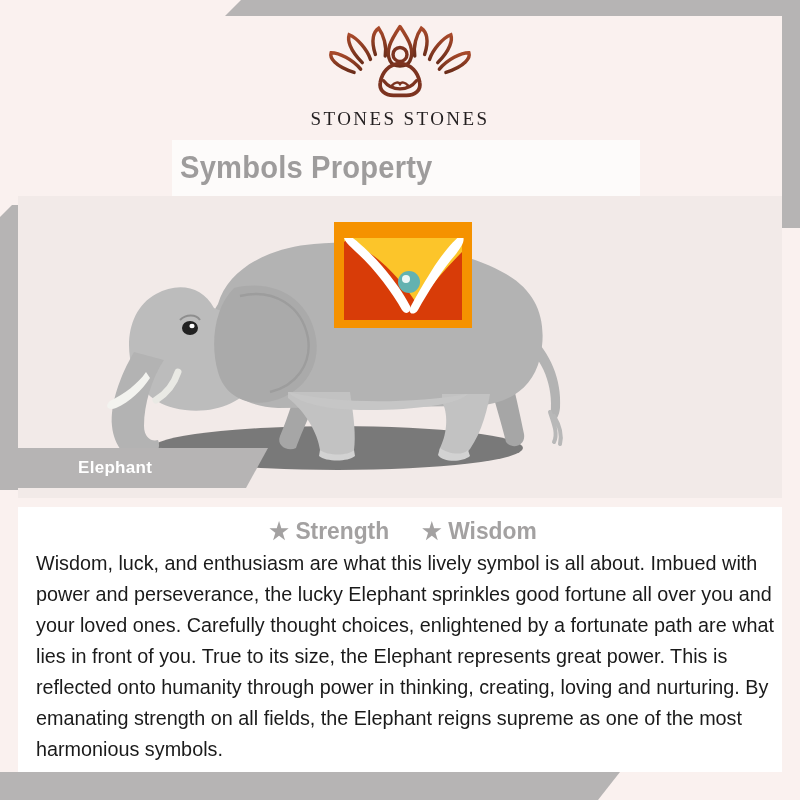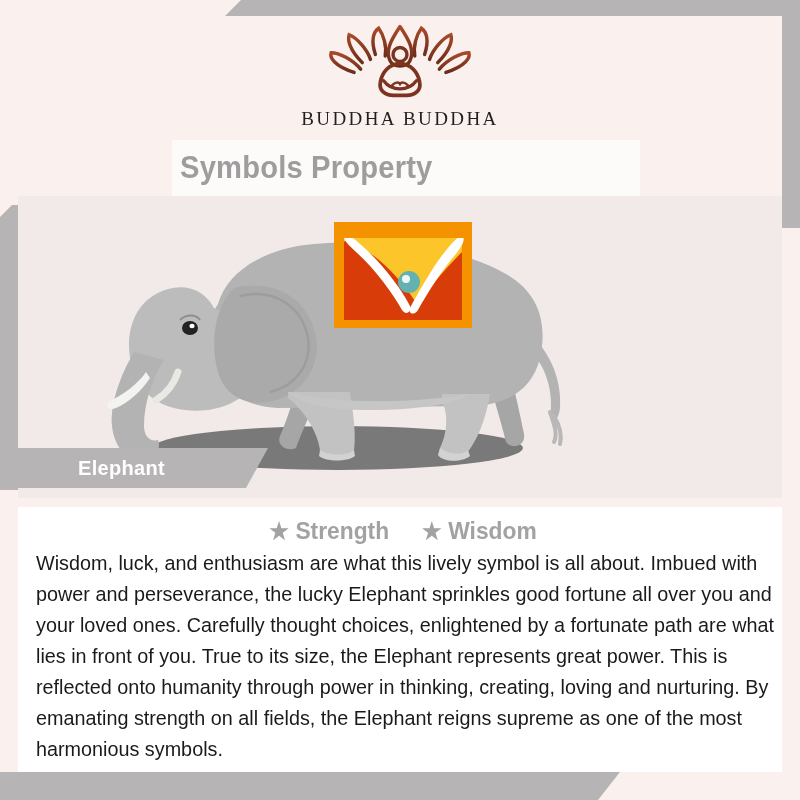--- a/index.html
+++ b/index.html
@@ -83,21 +83,21 @@
   .name-banner {
     position:absolute; left:18px; top:448px;
     width:250px; height:40px;
     background:#b6b4b4;
     clip-path:polygon(0 0, 100% 0, calc(100% - 22px) 100%, 0 100%);
     display:flex; align-items:center;
   }
   .name-text {
     margin-left:60px;
     color:#ffffff;
-    font-size:20px; font-weight:bold;
+    font-size:17px; font-weight:bold;
     letter-spacing:0.3px;
   }
 
   
   .text-panel {
     position:absolute; left:18px; top:507px;
     width:764px; height:265px;
     background:#ffffff;
     padding:4px 12px 0 18px;
   }
@@ -155,21 +155,21 @@
         <path d="M130 42 C 136 24, 132 14, 126 10 C 120 18, 116 32, 118 44"></path>
       </g>
 
       <path d="M100 8 C 112 26, 118 38, 112 50 C 108 58, 92 58, 88 50 C 82 38, 88 26, 100 8 Z" fill="none" stroke="url(#pet)" stroke-width="4.2" stroke-linejoin="round"></path>
 
       <circle cx="100" cy="42" r="8.5" fill="none" stroke="#7c3320" stroke-width="4.2"></circle>
       <path d="M100 53 C 86 54, 78 64, 76 76 C 74 86, 82 92, 92 92 L 108 92 C 118 92, 126 86, 124 76 C 122 64, 114 54, 100 53 Z" fill="none" stroke="#7c3320" stroke-width="4.6" stroke-linejoin="round"></path>
       <path d="M80 74 C 86 82, 94 84, 100 84 C 106 84, 114 82, 120 74" fill="none" stroke="#7c3320" stroke-width="4" stroke-linecap="round"></path>
       <path d="M90 80 C 94 76, 98 75, 100 78 C 102 75, 106 76, 110 80" fill="none" stroke="#7c3320" stroke-width="3" stroke-linecap="round"></path>
     </svg>
-    <div class="logo-word">BUDDHA BUDDHA</div>
+    <div class="logo-word">STONES STONES</div>
   </div>
 
   <div class="title-band">
     <div class="title-text">Symbols Property</div>
   </div>
 
   <div class="stage">
     <svg class="elephant-svg" viewBox="0 0 580 280">
 
       <ellipse cx="300" cy="236" rx="185" ry="22" fill="#6f6f6f" opacity="0.92"></ellipse>

